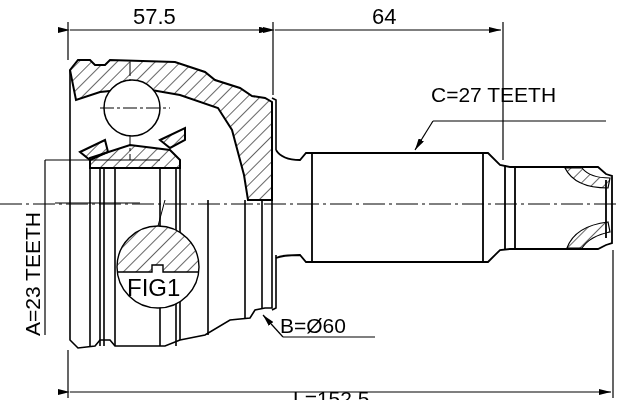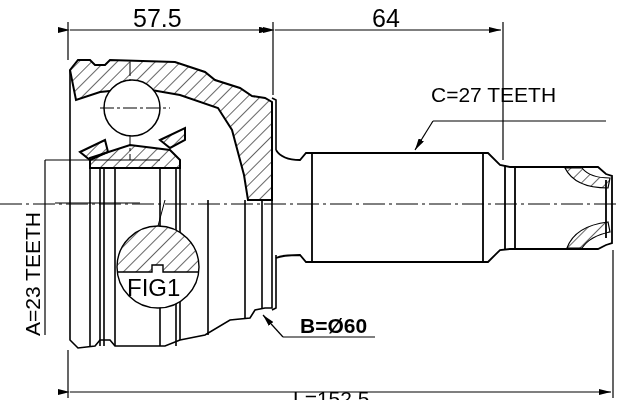--- a/index.html
+++ b/index.html
@@ -1,19 +1,19 @@
 <!DOCTYPE html>
 <html><head>
 <meta charset="utf-8">
 <style>
   html, body { margin:0; padding:0; background:#ffffff; }
   body { width:640px; height:400px; overflow:hidden; position:relative; font-family:"Liberation Sans", sans-serif; }
   #drawing { position:absolute; left:0; top:0; width:640px; height:400px; }
   .lbl { position:absolute; color:#000; font-family:"Liberation Sans", sans-serif; white-space:nowrap; line-height:1; }
-  .dim-top { font-size:25px; top:6px; }
+  .dim-top { font-size:22px; top:6px; }
   .callout { font-size:21px; }
   .vert { transform-origin:left top; transform:rotate(-90deg); }
 </style>
 </head>
 <body>
 
 <svg id="drawing" viewBox="0 0 640 400" xmlns="http://www.w3.org/2000/svg">
   <defs>
     <pattern id="hatch" patternUnits="userSpaceOnUse" width="9" height="9" patternTransform="rotate(45)">
       <line x1="0" y1="0" x2="0" y2="9" stroke="#000" stroke-width="1.2"></line>
@@ -97,15 +97,15 @@
     <line x1="433" y1="121" x2="415" y2="150" marker-end="url(#arr)"></line>
     <line x1="283" y1="337" x2="375" y2="337"></line>
     <line x1="283" y1="337" x2="263" y2="315" marker-end="url(#arr)"></line>
   </g>
 </svg>
 
 <div class="lbl dim-top" style="left:133px;">57.5</div>
 <div class="lbl dim-top" style="left:372px;">64</div>
 <div class="lbl callout" style="left:293px; top:368px;margin-top:20px;">L=152.5</div>
 <div class="lbl callout" style="left:431px; top:84px;">C=27 TEETH</div>
-<div class="lbl callout" style="left:300px; top:315px;font-weight:bold;">B=Ø60</div>
+<div class="lbl callout" style="left:280px; top:315px;">B=Ø60</div>
 <div class="lbl callout" style="left:127px; top:276px; font-size:24px;">FIG1</div>
 <div class="lbl callout vert" style="left:22px; top:336px;">A=23 TEETH</div>
 
 </body></html>

